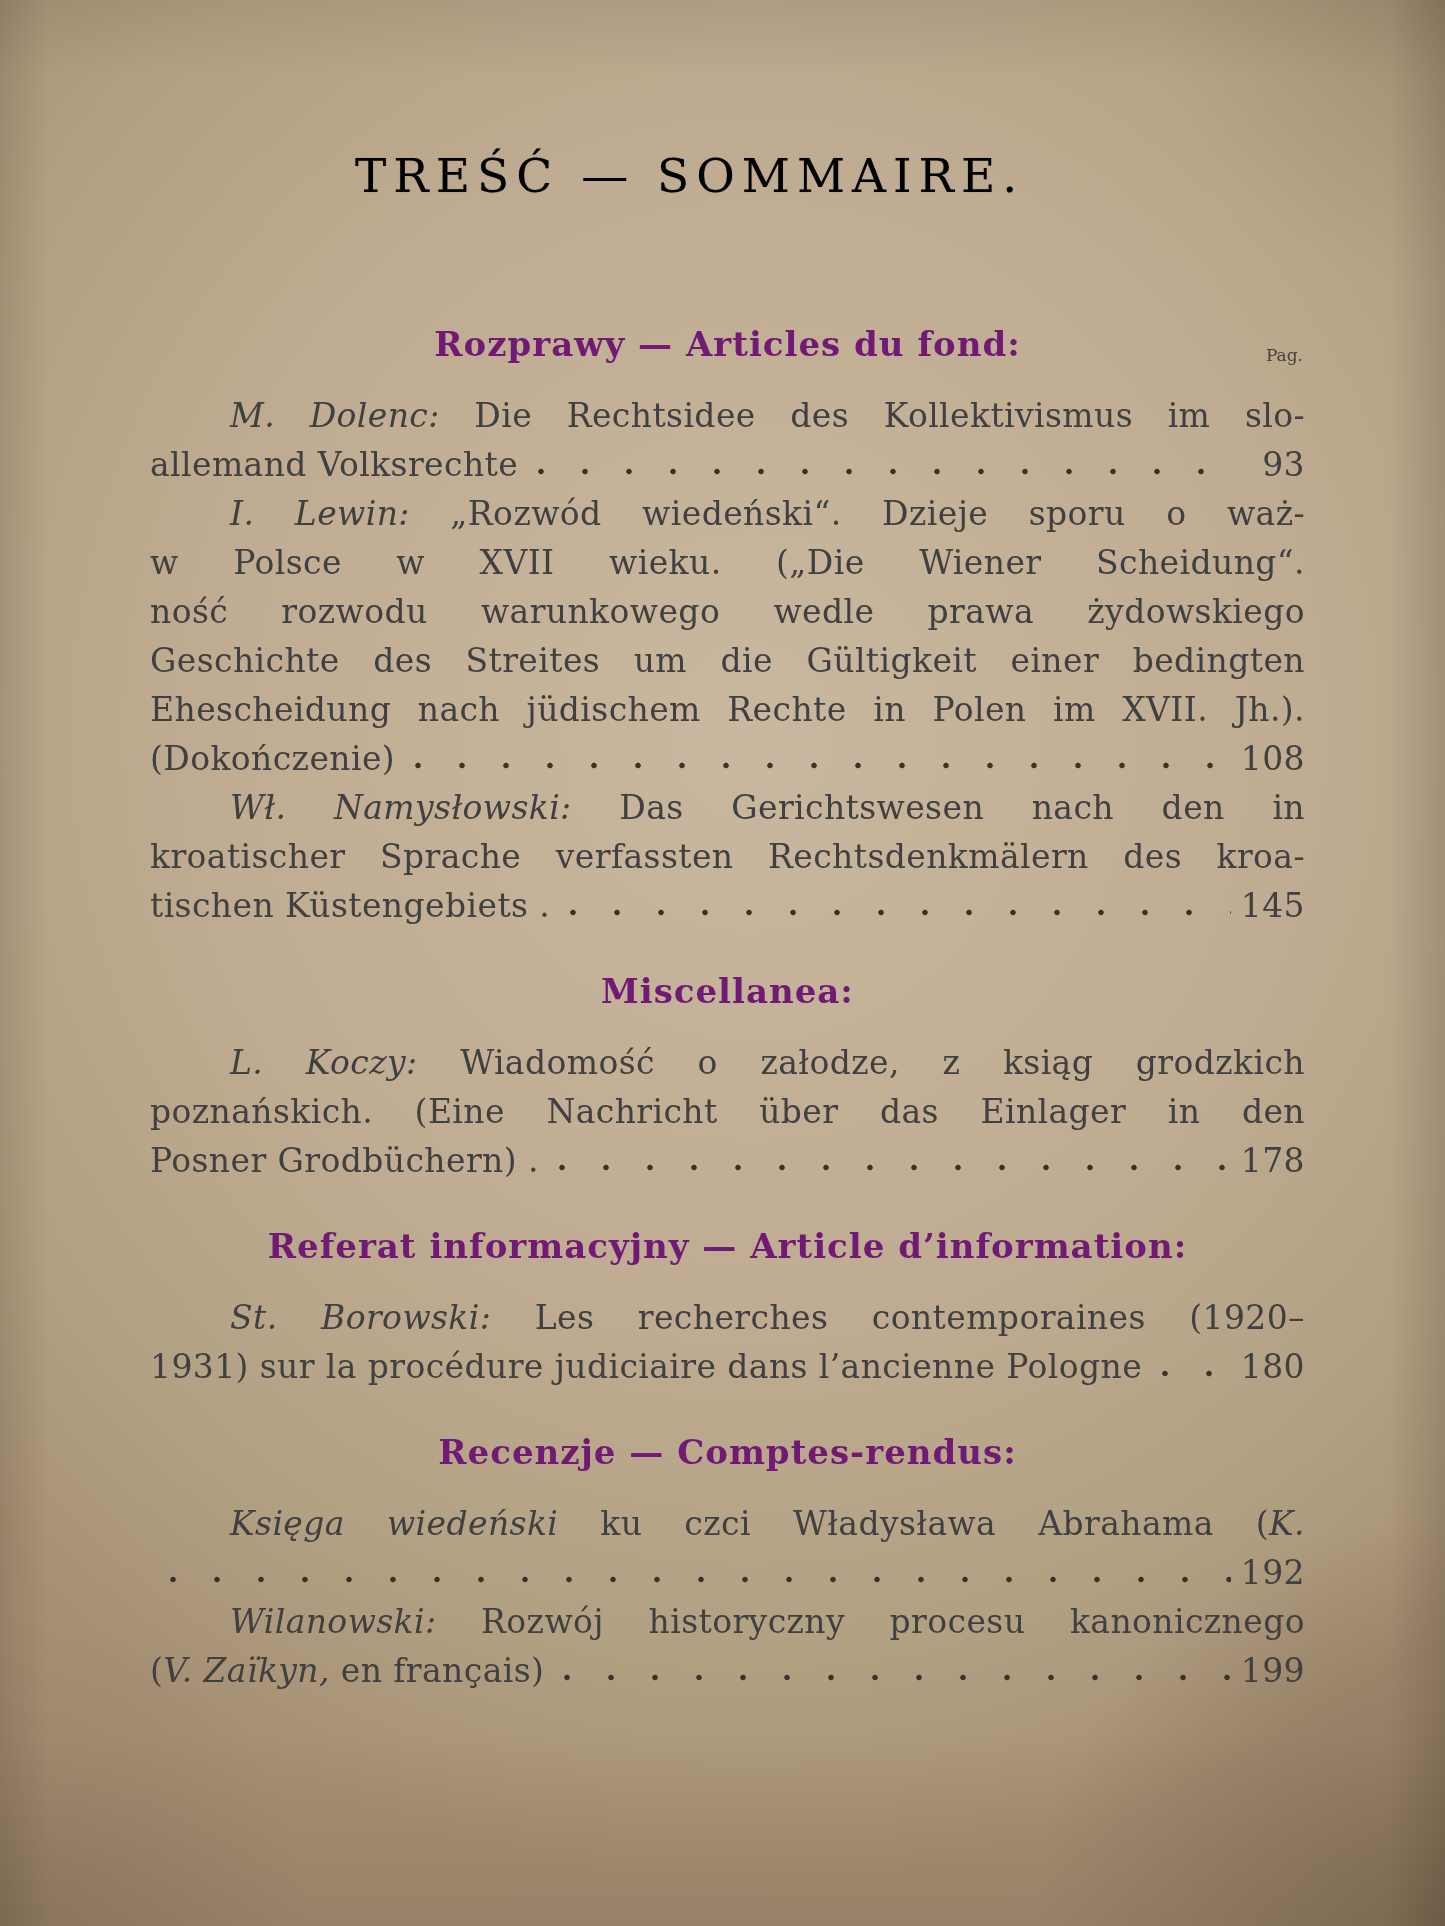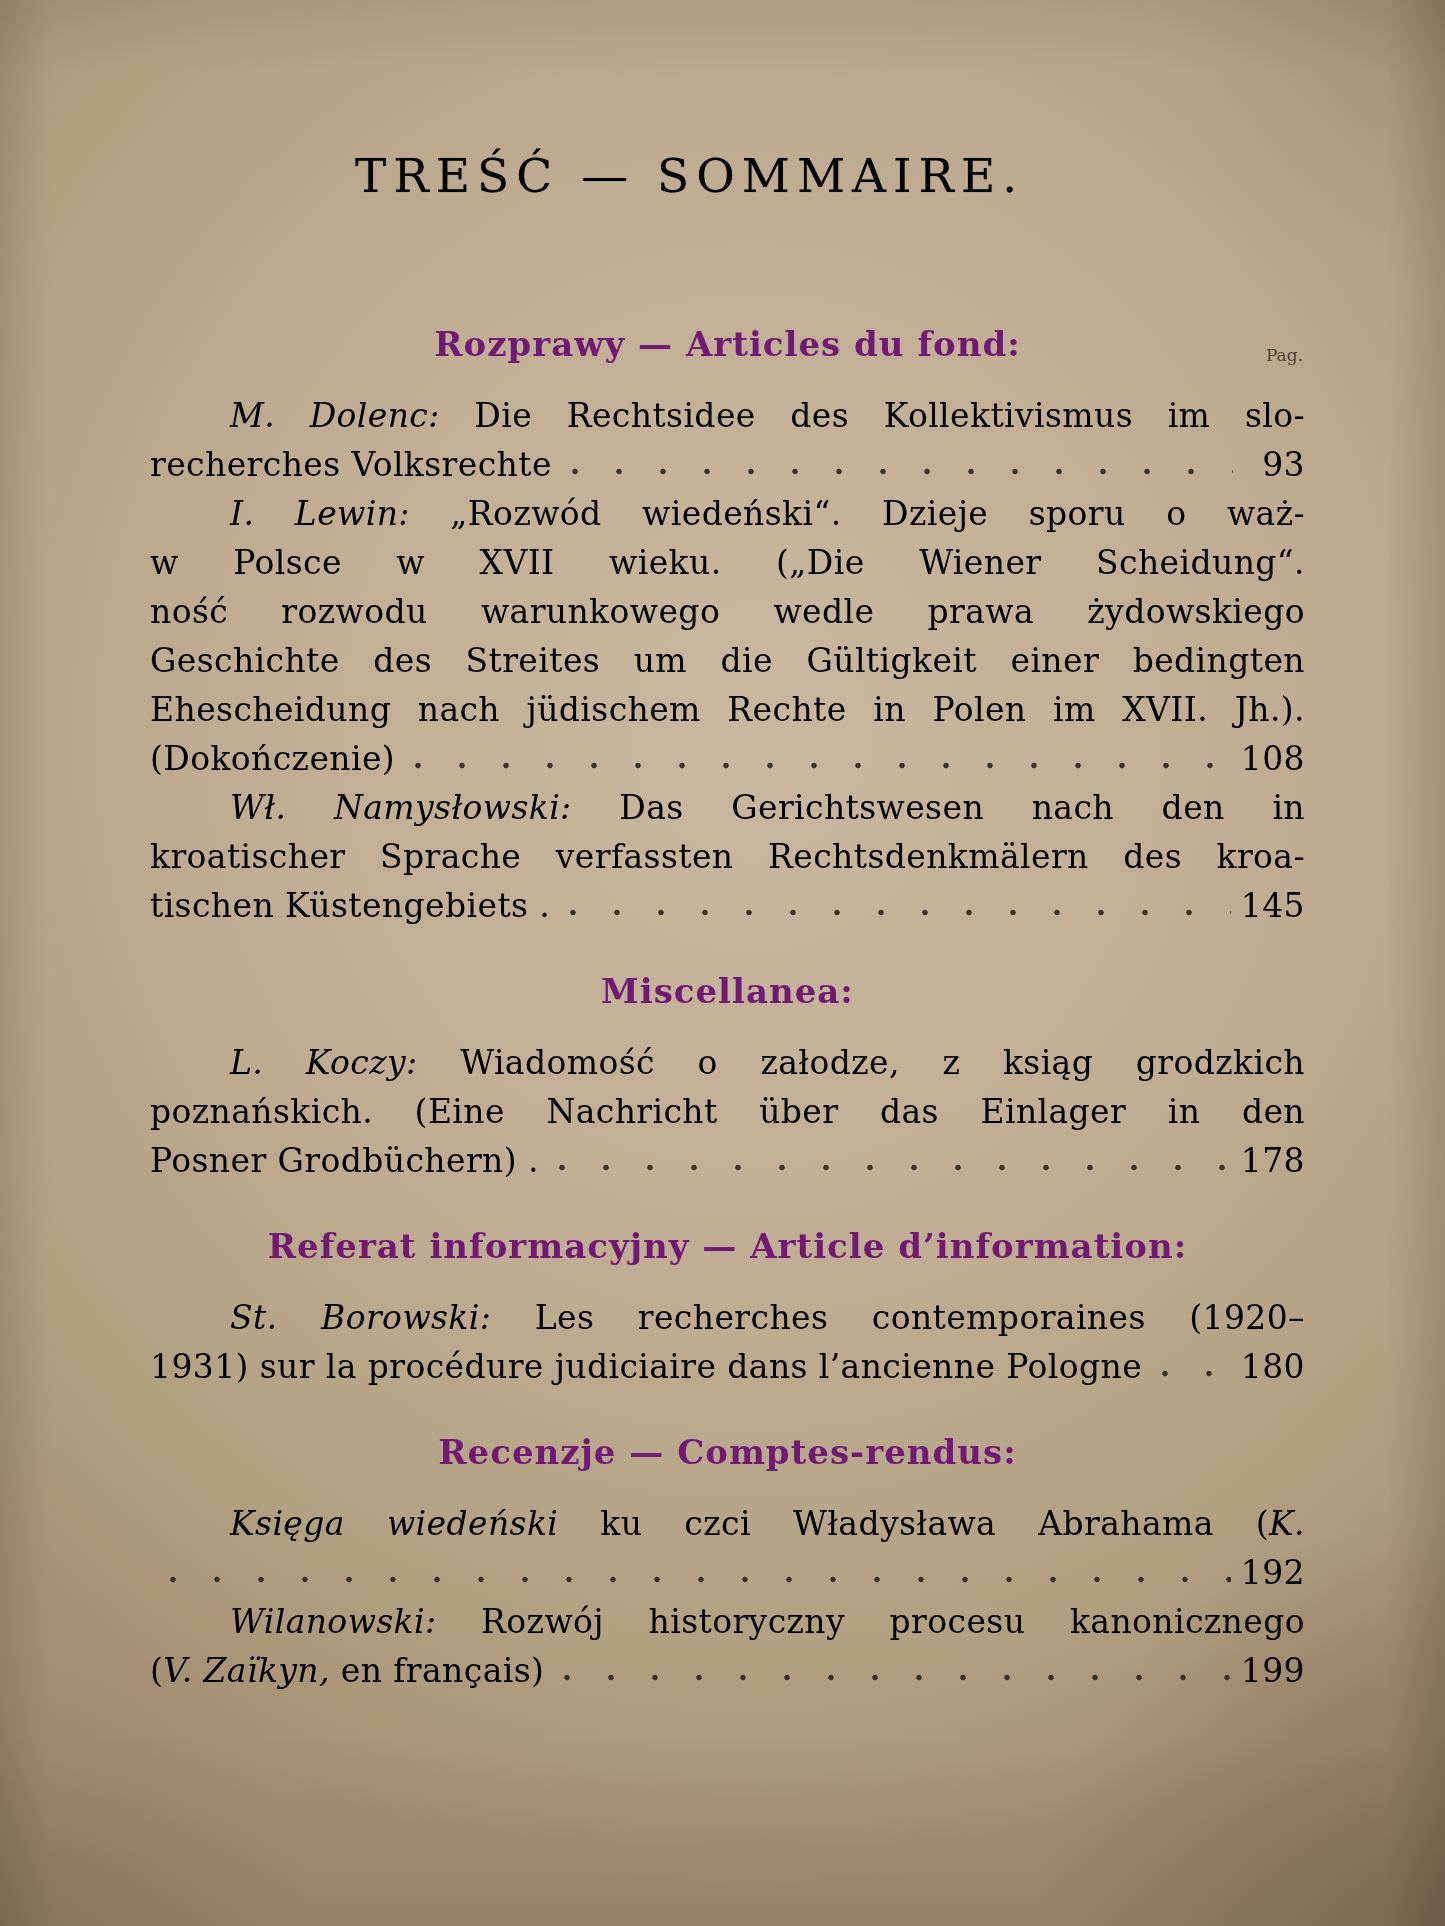--- a/index.html
+++ b/index.html
@@ -57,21 +57,21 @@
     right: 2px;
     bottom: 2px;
     font-size: 17px;
     color: #4a4136;
   }
   .entry { margin: 0; }
   .line {
     font-size: 33px;
     line-height: 49px;
     letter-spacing: .4px;
-    color: #000000;
+    color: #404040;
   }
   .jst {
     text-align: justify;
     text-align-last: justify;
   }
   .first { text-indent: 80px; }
   .leader {
     display: flex;
     align-items: baseline;
   }
@@ -101,21 +101,21 @@
   <h1 class="title">TREŚĆ — SOMMAIRE.</h1>
   <div id="sections">
       <section class="toc-section">
         <div class="hrow">
           <h2 class="heading">Rozprawy — Articles du fond:</h2>
           <span class="pag">Pag.</span>
         </div>
         <div class="entry">
           <div class="line jst first"><i>M. Dolenc:</i><span> Die Rechtsidee des Kollektivismus im slo-</span></div>
           <div class="line leader">
-            <span class="ltext"><span>recherches Volksrechte</span></span>
+            <span class="ltext"><span>allemand Volksrechte</span></span>
             <span class="dots"></span>
             <span class="pg">93</span>
           </div>
         </div>
         <div class="entry">
           <div class="line jst first"><i>I. Lewin:</i><span> „Rozwód wiedeński“. Dzieje sporu o waż-</span></div>
           <div class="line jst"><span>w Polsce w XVII wieku. („Die Wiener Scheidung“.</span></div>
           <div class="line jst"><span>ność rozwodu warunkowego wedle prawa żydowskiego</span></div>
           <div class="line jst"><span>Geschichte des Streites um die Gültigkeit einer bedingten</span></div>
           <div class="line jst"><span>Ehescheidung nach jüdischem Rechte in Polen im XVII. Jh.).</span></div>

